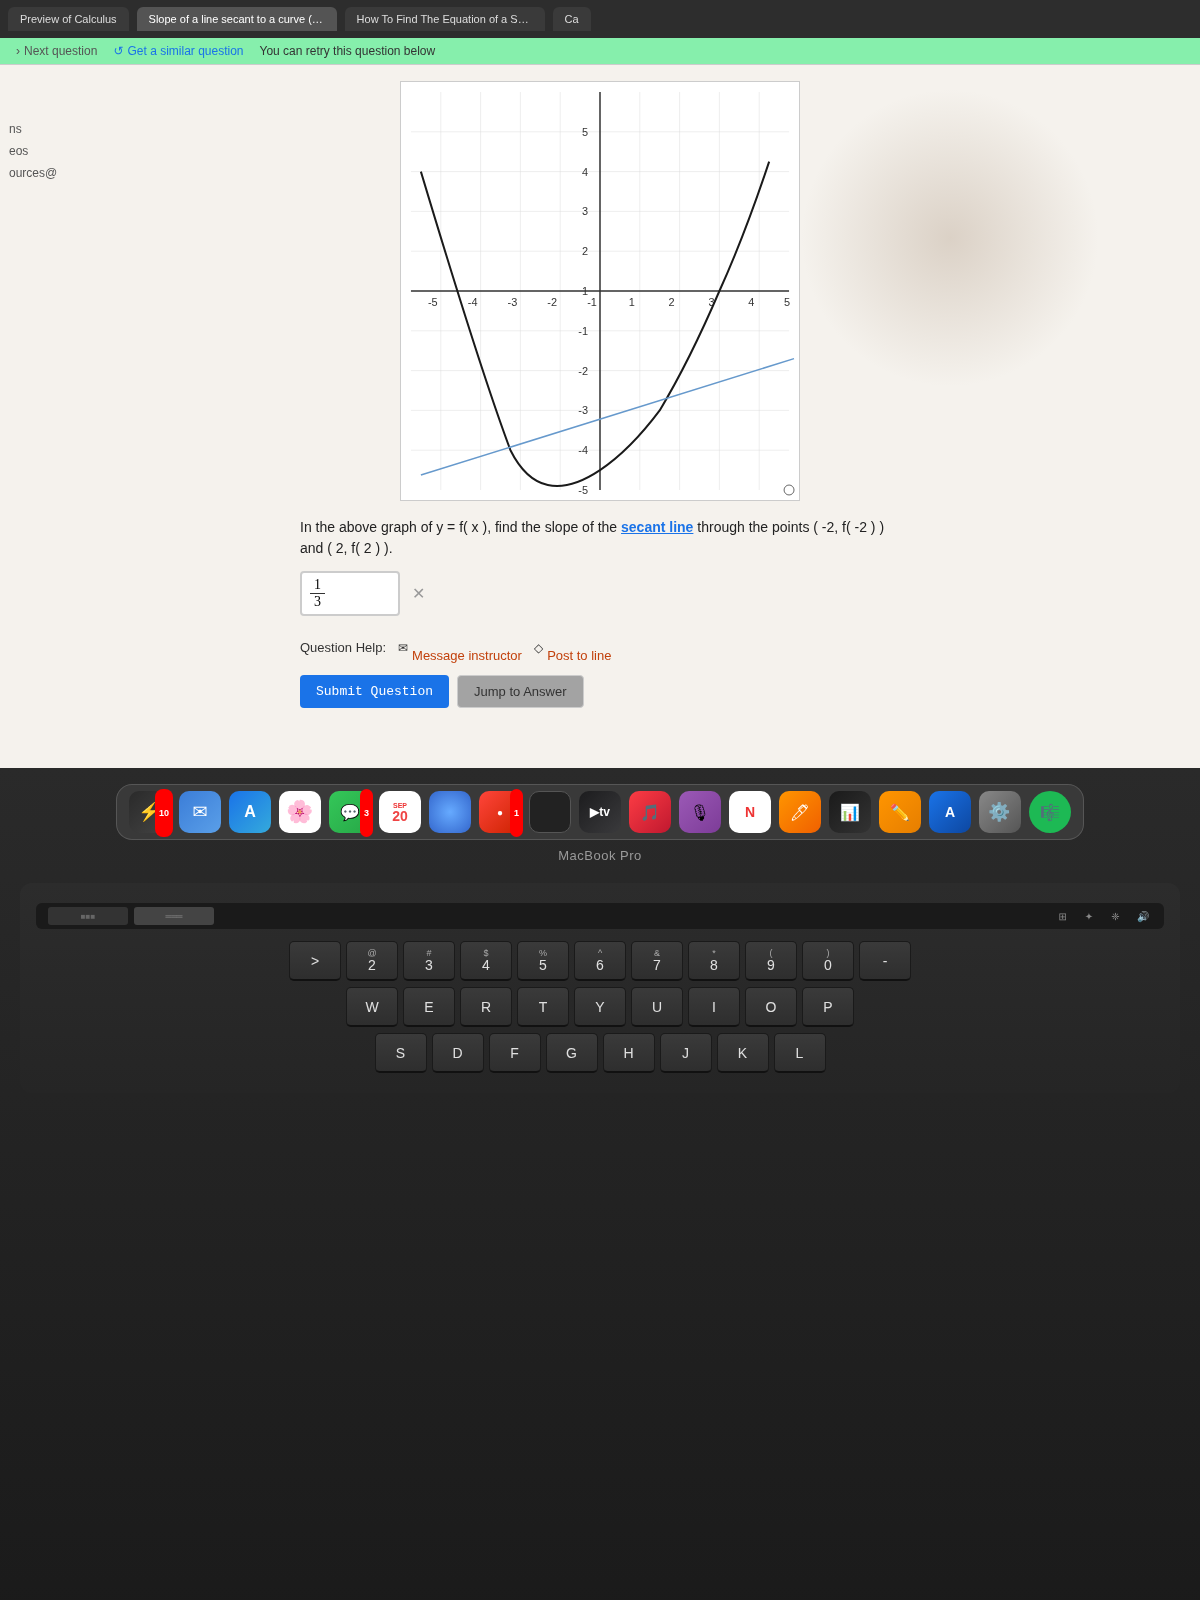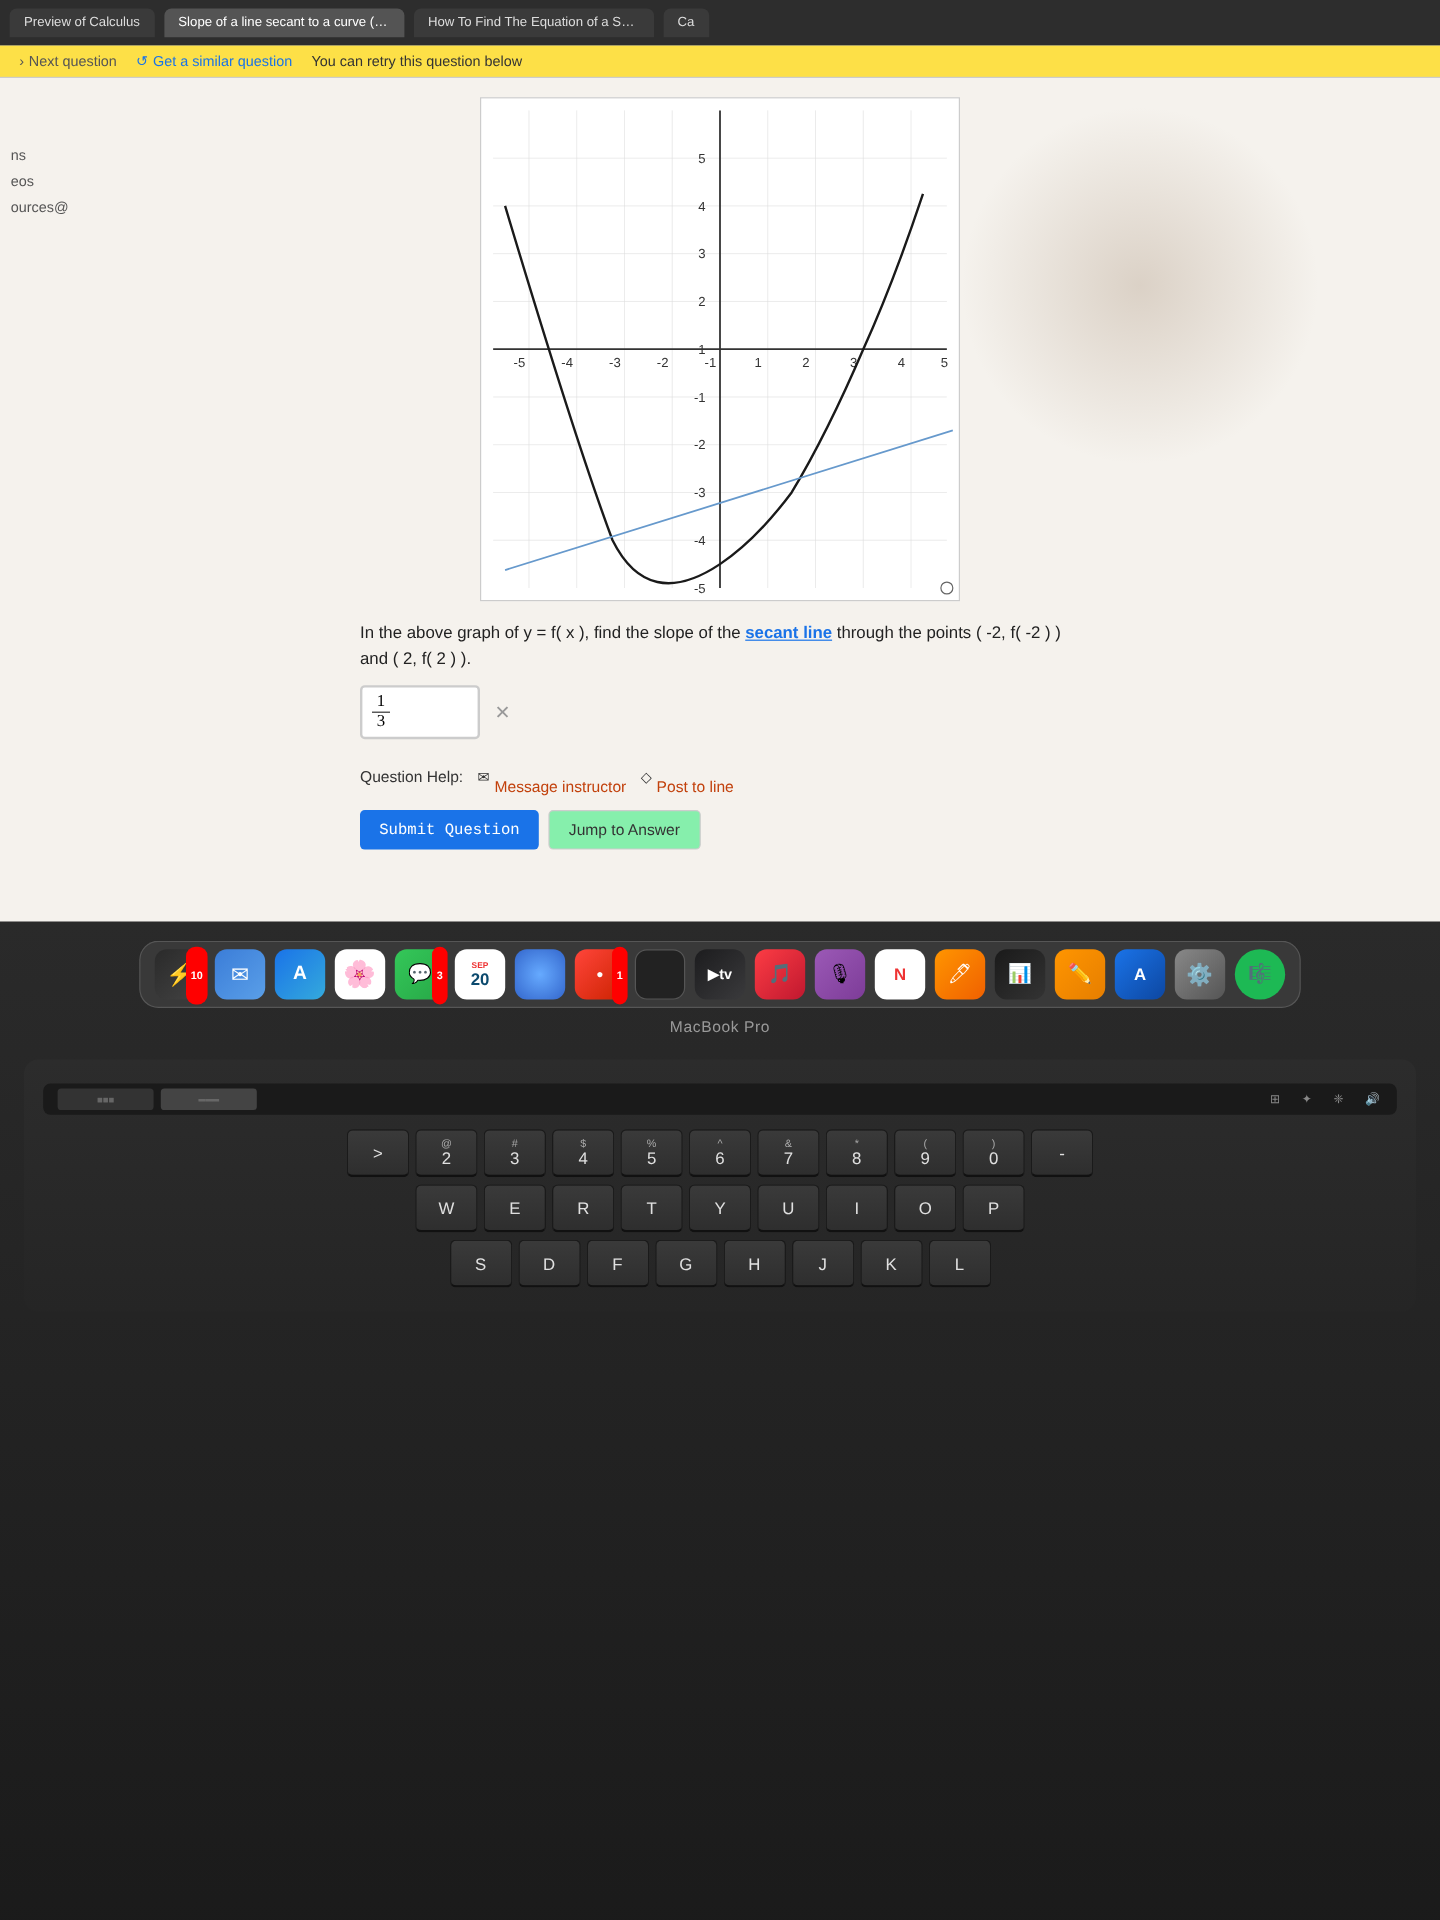--- a/index.html
+++ b/index.html
@@ -138,21 +138,21 @@
       background: #1a73e8;
       color: white;
       border: none;
       border-radius: 4px;
       padding: 8px 16px;
       font-size: 13px;
       cursor: pointer;
       font-family: Liberation Mono, monospace;
     }
     .jump-btn {
-      background: #86efac;
+      background: #a3a3a3;
       color: #333;
       border: 1px solid #ccc;
       border-radius: 4px;
       padding: 8px 16px;
       font-size: 13px;
       cursor: pointer;
       text-align: right;
     }
 
     
@@ -315,21 +315,21 @@
     }
 
     .nav-link {
       color: #555;
       font-size: 12px;
       cursor: pointer;
     }
     .nav-link.blue { color: #1a73e8; }
 
     .page-header {
-      background: #fde047;
+      background: #86efac;
       padding: 6px 16px;
       display: flex;
       align-items: center;
       gap: 16px;
       border-bottom: 1px solid #ccc;
       font-size: 13px;
       color: #555;
     }
     .retry-text {
       color: #333;
@@ -494,21 +494,21 @@
       <span style="font-size:22px;">🌸</span>
     </div>
 
     <div class="dock-item" style="background:linear-gradient(135deg,#34c759,#27a847);">
       <span style="color:white;font-size:16px;">💬</span>
       <span class="dock-badge">3</span>
     </div>
 
     <div class="dock-item" style="background:white;flex-direction:column;padding:2px;">
       <span style="font-size:7px;color:#e33;font-weight:bold;line-height:1;">SEP</span>
-      <span style="font-size:14px;color:#0c4a6e;font-weight:bold;line-height:1;">20</span>
+      <span style="font-size:14px;color:#ef4444;font-weight:bold;line-height:1;">20</span>
     </div>
 
     <div class="dock-item" style="background:radial-gradient(circle,#6af,#36c);">
     </div>
 
     <div class="dock-item" style="background:linear-gradient(135deg,#ff453a,#cc2200);">
       <span style="color:white;font-size:10px;">●</span>
       <span class="dock-badge">1</span>
     </div>
 

